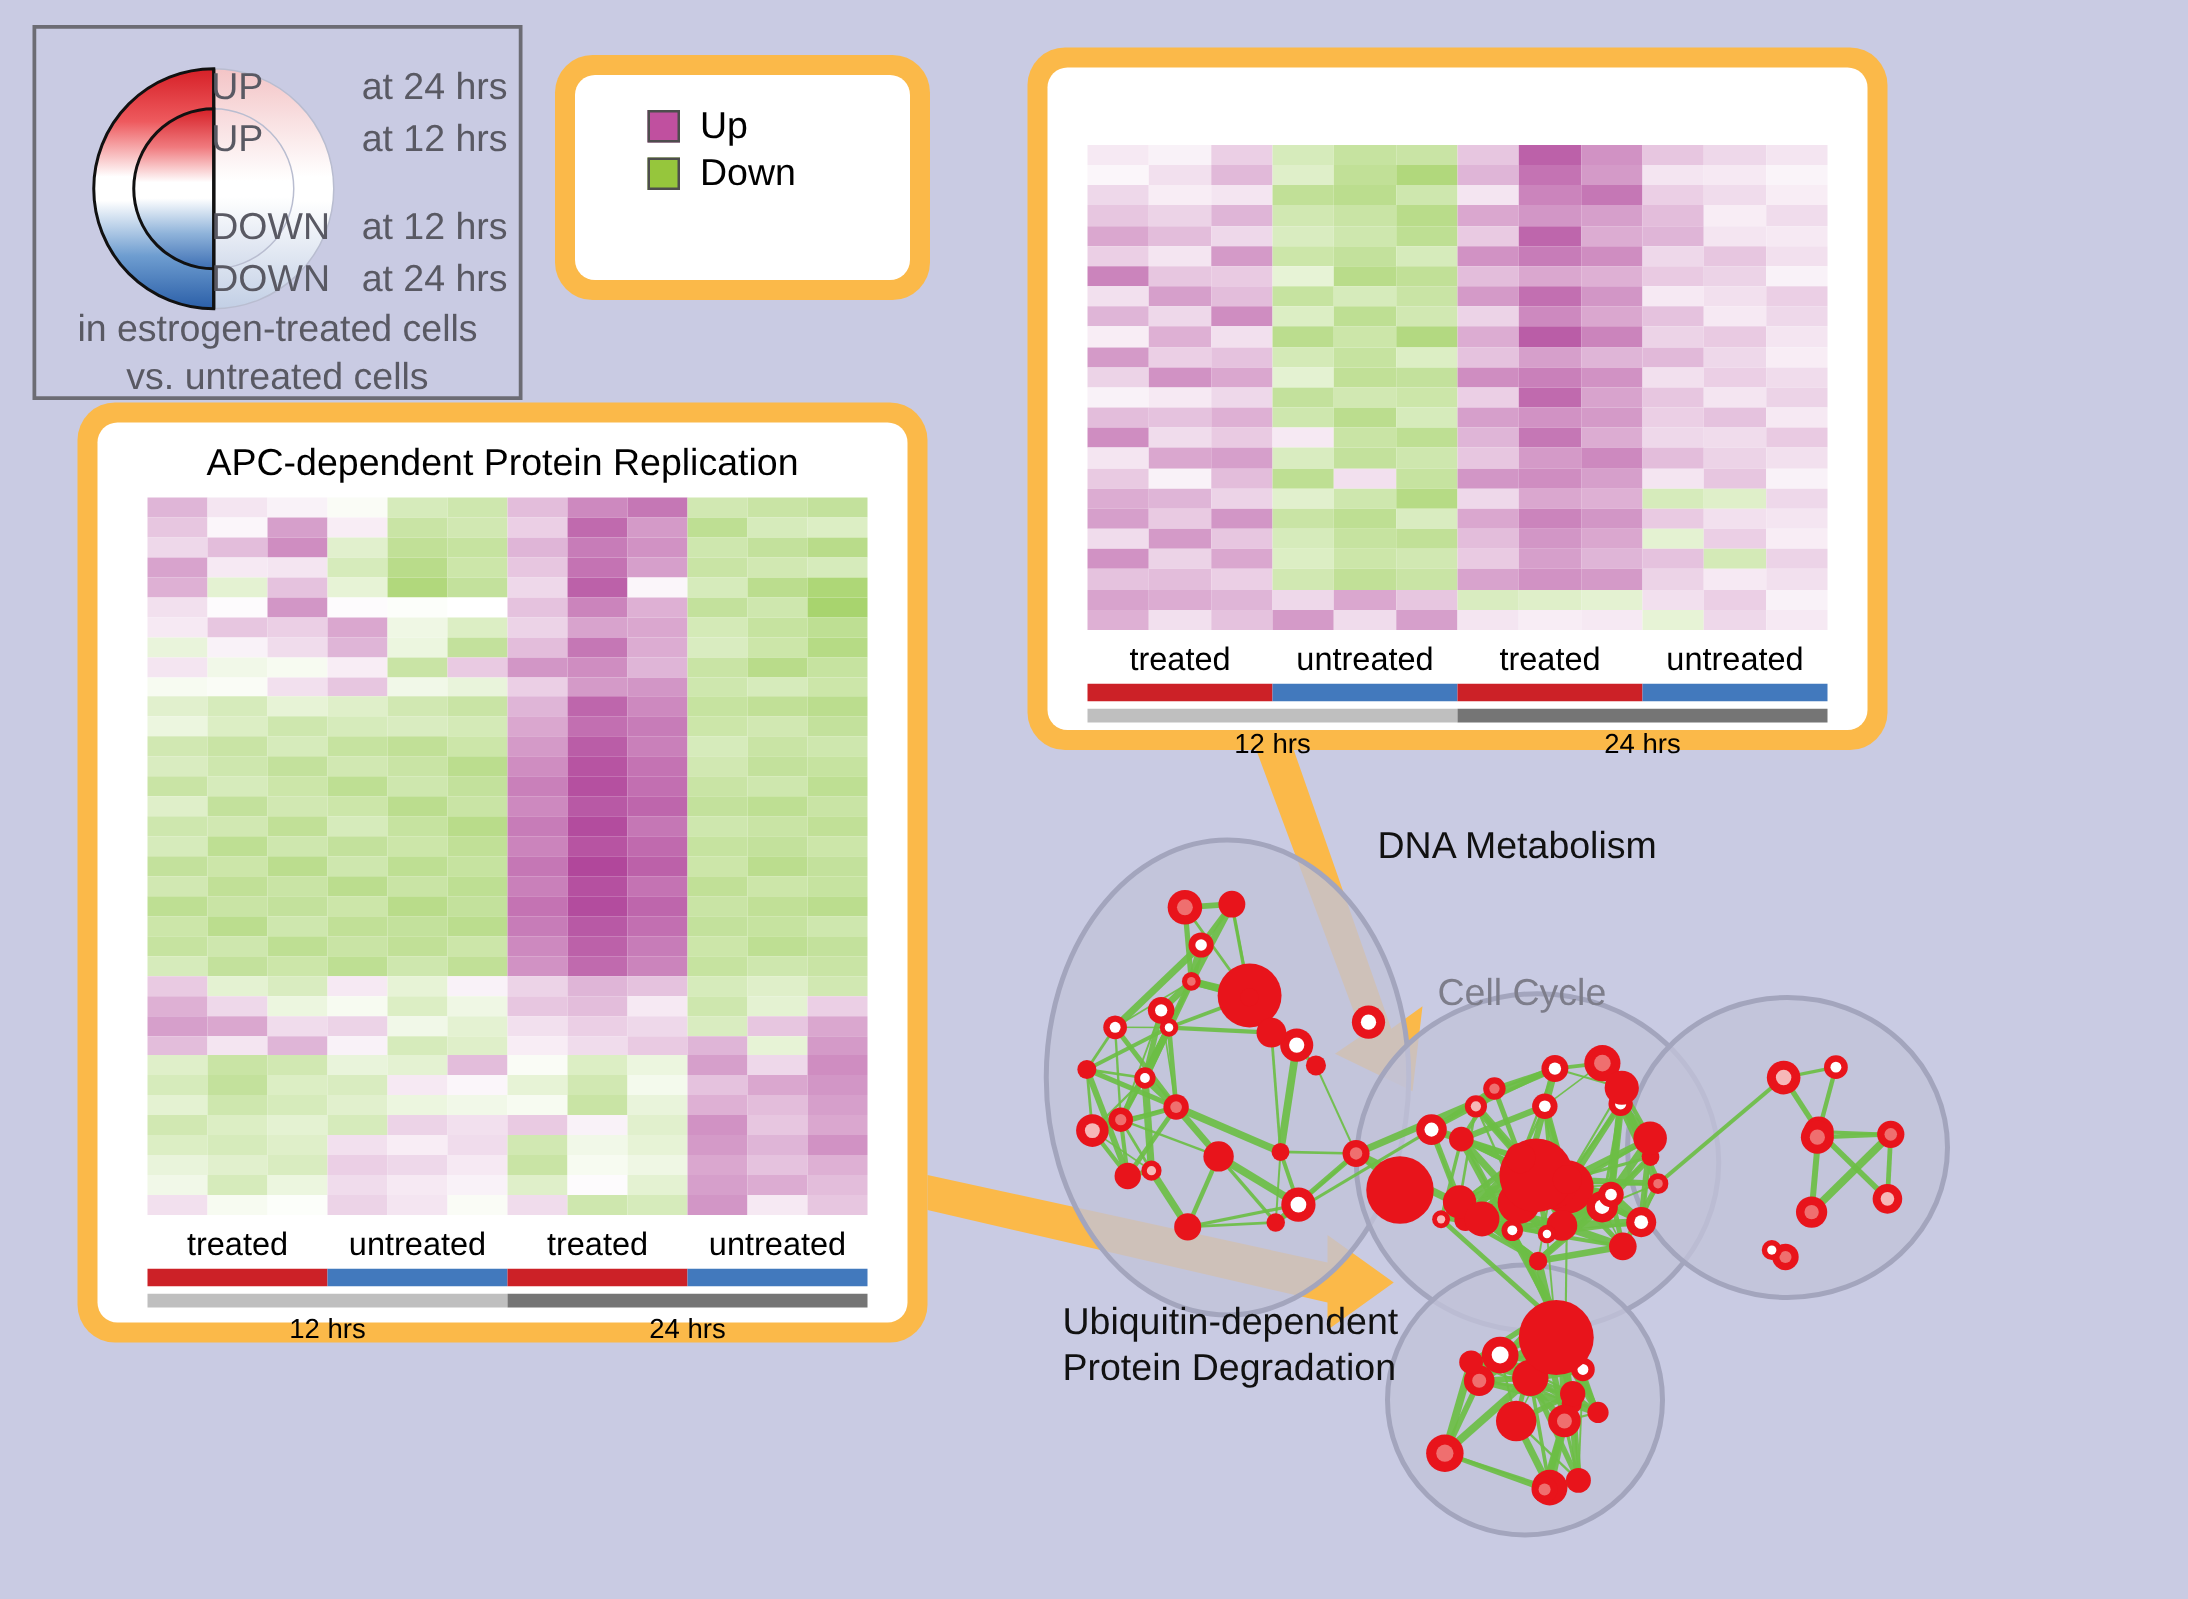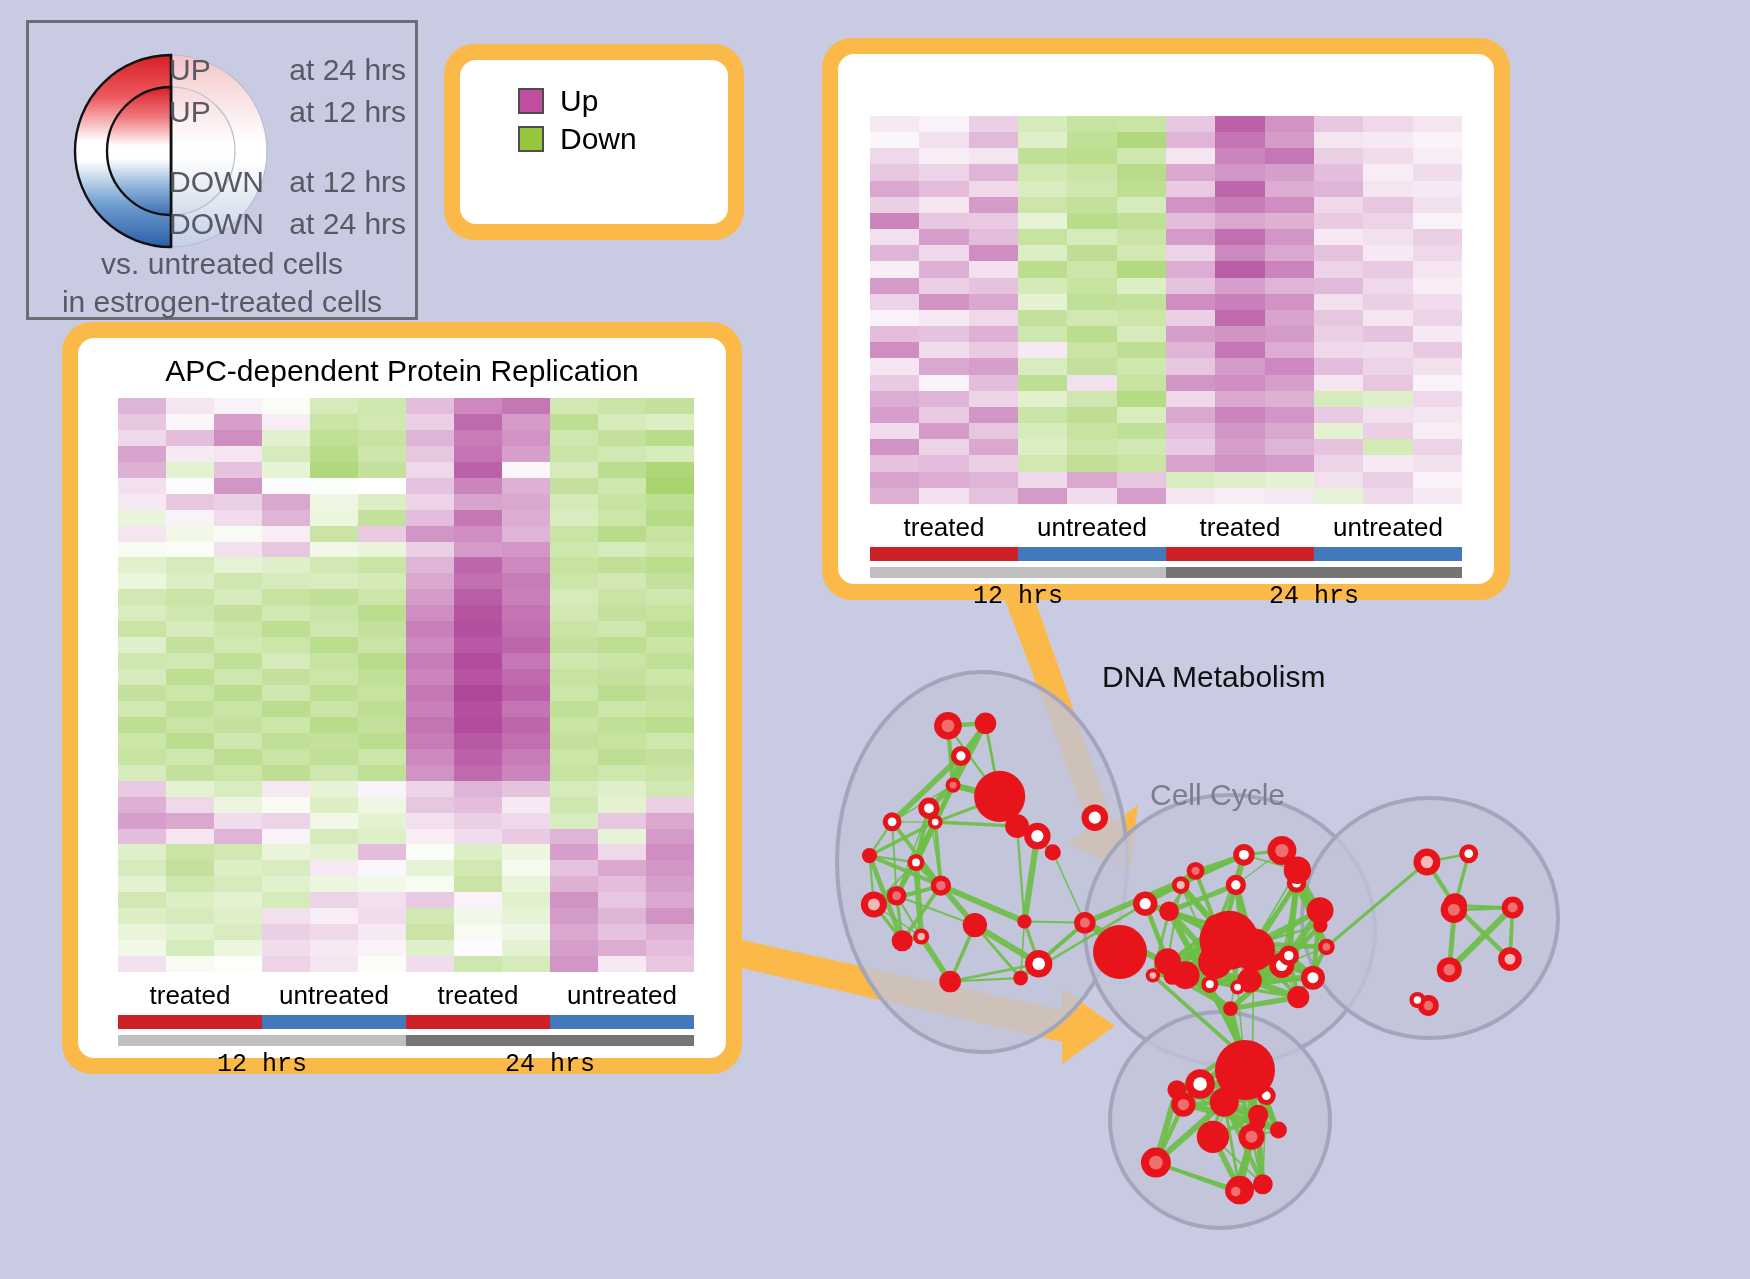--- a/index.html
+++ b/index.html
@@ -59,21 +59,21 @@
   .axis{position:absolute;}
   .axis-labels{display:grid;}
   .axis-labels span{
     text-align:center;font-size:26px;color:#000;white-space:nowrap;
   }
   .bar{display:grid;height:14px;margin-top:4px;}
   .bar div{height:100%;}
   .tbar{display:grid;height:11px;margin-top:6px;}
   .tbar div{height:100%;}
   .tlabels{display:grid;margin-top:4px;}
-  .tlabels span{text-align:center;font-size:25px;color:#000;font-family:Liberation Mono, monospace;}
+  .tlabels span{text-align:center;font-size:22px;color:#000;}
 
   
   .network{position:absolute;left:790px;top:600px;width:960px;height:679px;}
   .netlabel{position:absolute;white-space:nowrap;}
   .netlabel.dark{font-size:30px;color:#111;}
   .netlabel.gray{font-size:30px;color:#7d7d8a;}
   .netlabel.two{line-height:1.22;}
 </style>
 </head>
 <body>
@@ -132,22 +132,22 @@
     <div class="keyrow" style="left:140px;top:142px;">
       <span class="w" style="width:112px;display:inline-block;">DOWN</span>
       <span>at 12 hrs</span>
     </div>
     <div class="keyrow" style="left:140px;top:184px;">
       <span class="w" style="width:112px;display:inline-block;">DOWN</span>
       <span>at 24 hrs</span>
     </div>
 
     <div class="keyfoot">
+      <div>in estrogen-treated cells</div>
       <div>vs. untreated cells</div>
-      <div>in estrogen-treated cells</div>
     </div>
   </div>
 
   <div class="panel legend-panel">
     <div class="panel-inner">
       <div class="legend-items">
         <div class="legend-item">
           <span class="swatch" style="background:#c0509f"></span>
           <span class="legend-label">Up</span>
         </div>
@@ -1367,15 +1367,19 @@
           <circle cx="386.8859598602096" cy="489.78313531168305" r="9.482582093441199" fill="#e8141b"></circle>
           <circle cx="410.1113071028196" cy="484.04666050977494" r="14.743662837773405" fill="#e8141b"></circle>
           <circle cx="410.1113071028196" cy="484.04666050977494" r="6.782084905375767" fill="#ffffff"></circle>
           <circle cx="330" cy="352" r="27" fill="#e8141b"></circle>
           <circle cx="455" cy="470" r="30" fill="#e8141b"></circle>
         </g>
       </svg>
 
     <div class="netlabel dark" style="left:312px;top:60px;">DNA Metabolism</div>
     <div class="netlabel gray" style="left:360px;top:178px;">Cell Cycle</div>
+    <div class="netlabel dark two" style="left:60px;top:440px;">
+      <div>Ubiquitin-dependent</div>
+      <div>Protein Degradation</div>
+    </div>
   </div>
 
 </div>
 
 </body></html>

